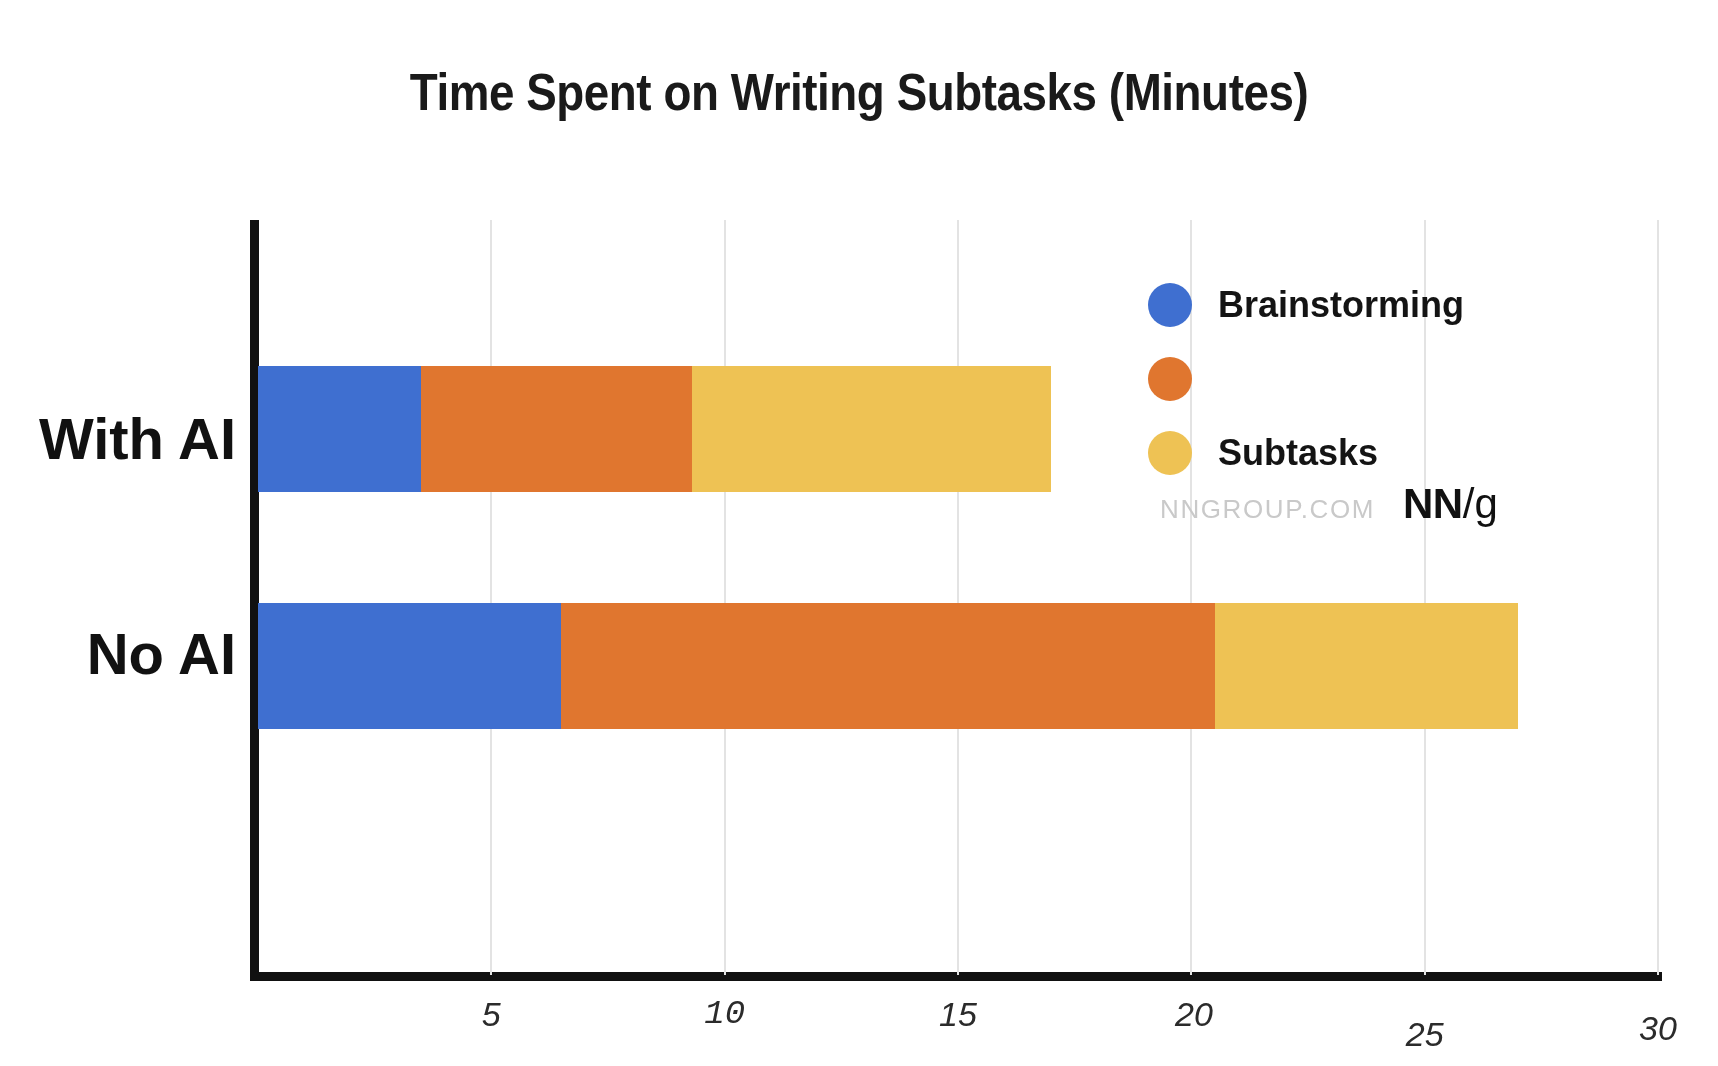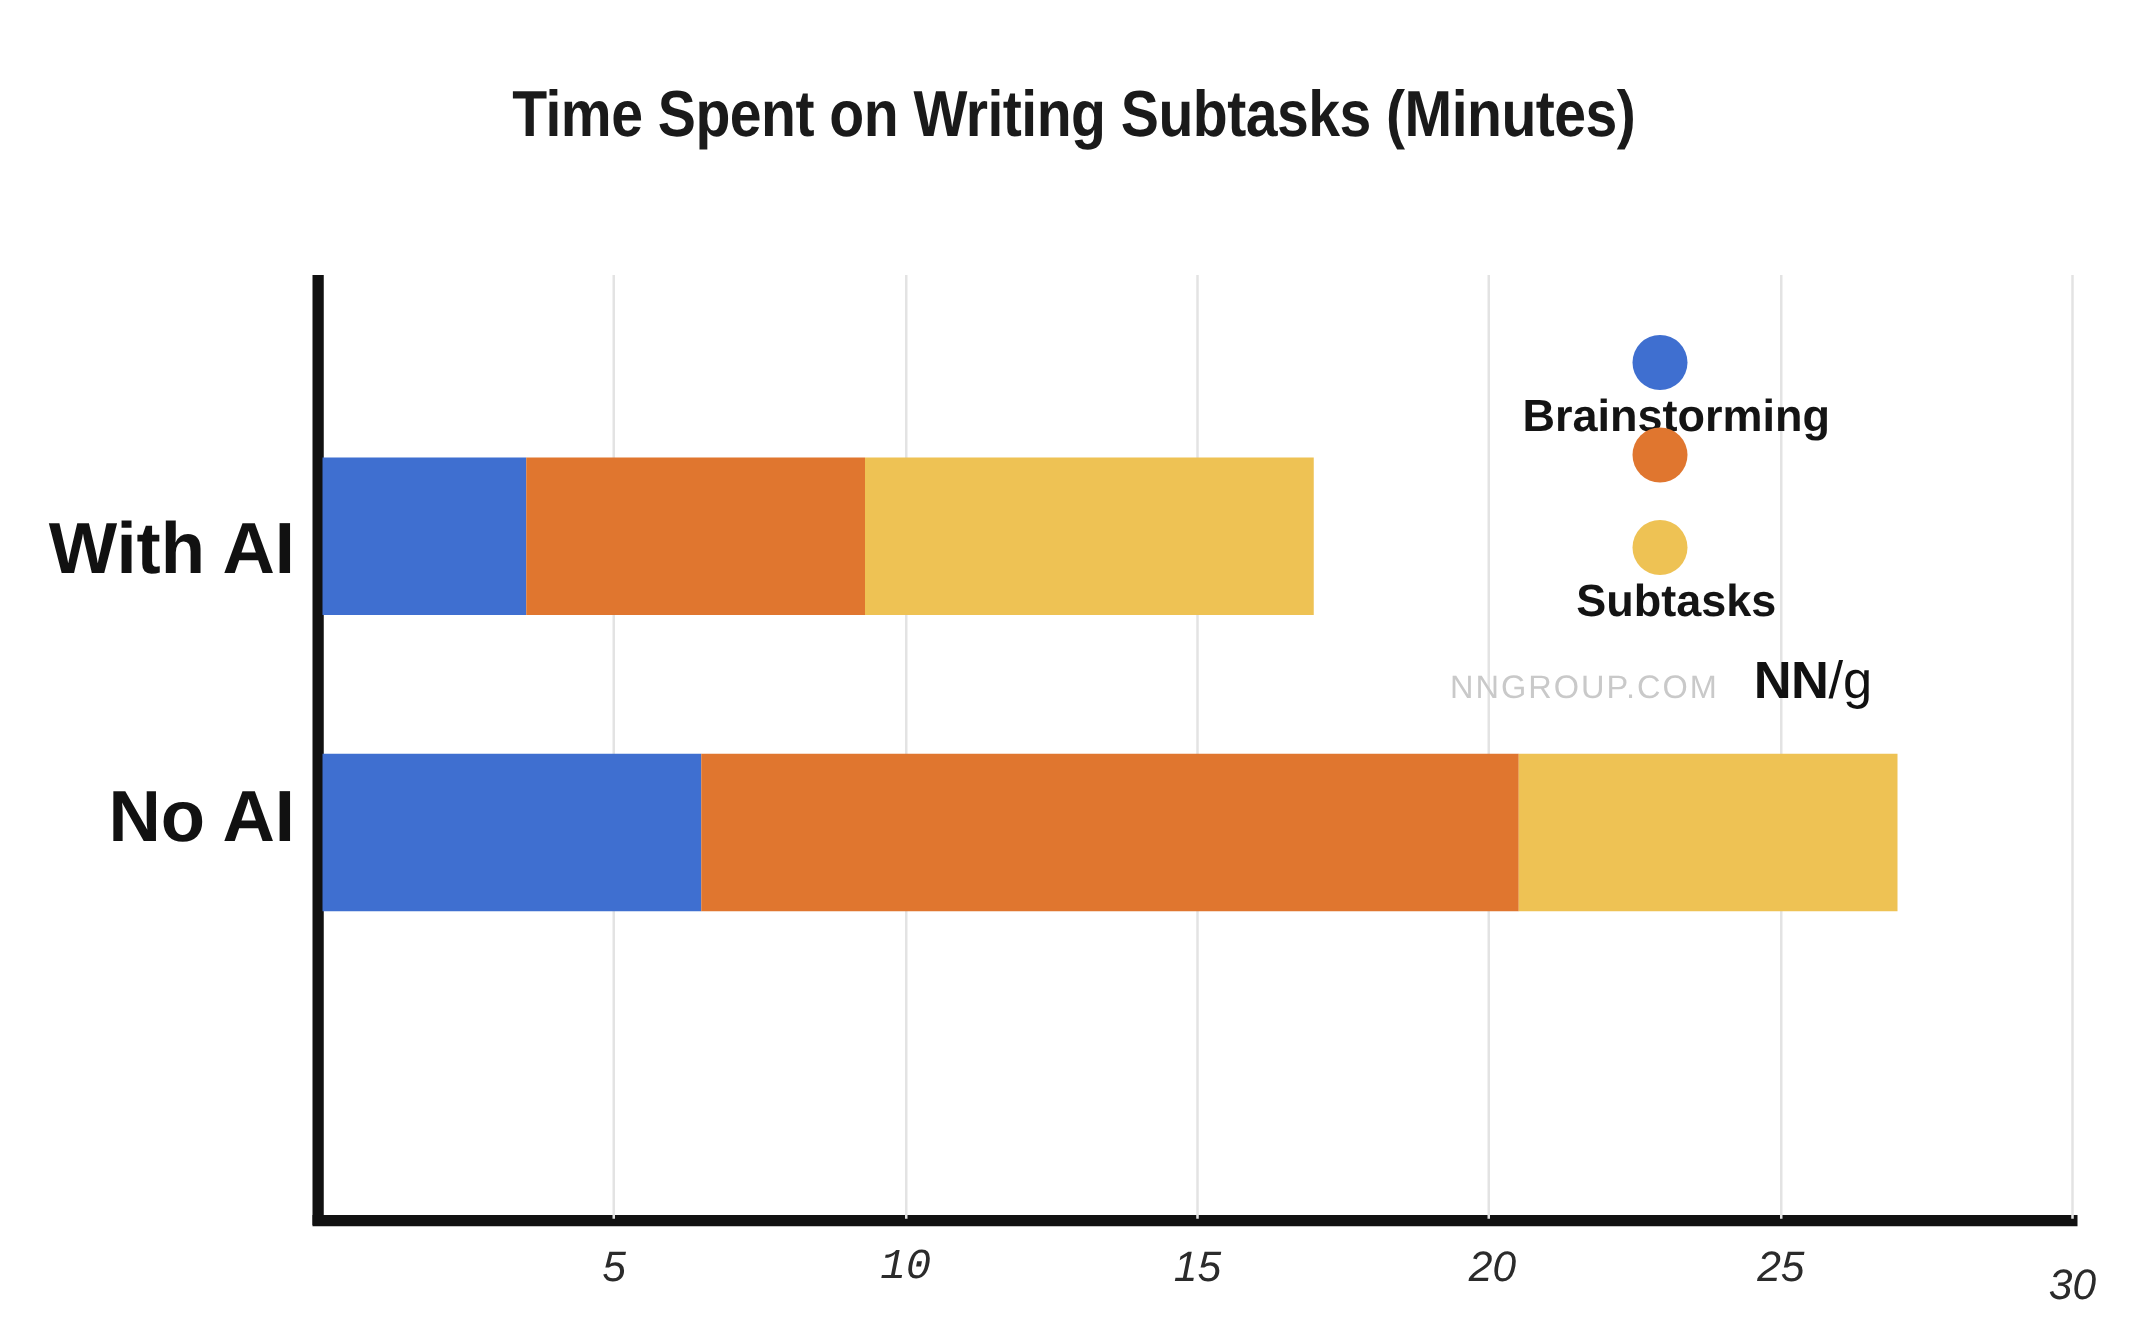--- a/index.html
+++ b/index.html
@@ -108,42 +108,41 @@
   #legend {
     position: absolute;
     left: 1148px;
     top: 268px;
     width: 360px;
   }
   .legend-item {
     display: flex;
     align-items: center;
     height: 74px;
-    flex-direction: column;
   }
   .legend-swatch {
     width: 44px;
     height: 44px;
     border-radius: 50%;
     flex: 0 0 auto;
   }
   .legend-text {
     margin-left: 26px;
     font-family: "Liberation Sans", sans-serif;
     font-weight: bold;
     font-size: 36px;
     color: #141414;
     white-space: nowrap;
   }
 
   
   #watermark {
     position: absolute;
     left: 1160px;
-    top: 520px;
+    top: 480px;
     display: flex;
     align-items: baseline;
   }
   #watermark-site {
     font-family: "Liberation Sans", sans-serif;
     font-size: 26px;
     letter-spacing: 1.6px;
     color: #c9c9c9;
   }
   #watermark-logo {
@@ -188,21 +187,21 @@
 </div>
 
 <div class="cat-label" id="cat-label-with-ai">With AI</div>
 <div class="cat-label" id="cat-label-no-ai">No AI</div>
 
 <div id="xticks">
     <div class="tick-label" style="left: 491.333px;">5</div>
     <div class="tick-label" style="left: 724.667px; font-family: Liberation Mono, monospace;">10</div>
     <div class="tick-label" style="left: 958px;">15</div>
     <div class="tick-label" style="left: 1194px;">20</div>
-    <div class="tick-label" style="left: 1424.67px;">25</div>
+    <div class="tick-label" style="left: 1424.67px; margin-top: 20px;">25</div>
     <div class="tick-label" style="left: 1658px; margin-top: 14px;">30</div>
   </div>
 
 <div id="legend">
     <div class="legend-item">
       <span class="legend-swatch" style="background: rgb(63, 111, 208);"></span>
       <span class="legend-text">Brainstorming</span>
     </div>
     <div class="legend-item">
       <span class="legend-swatch" style="background: rgb(224, 118, 47);"></span>

